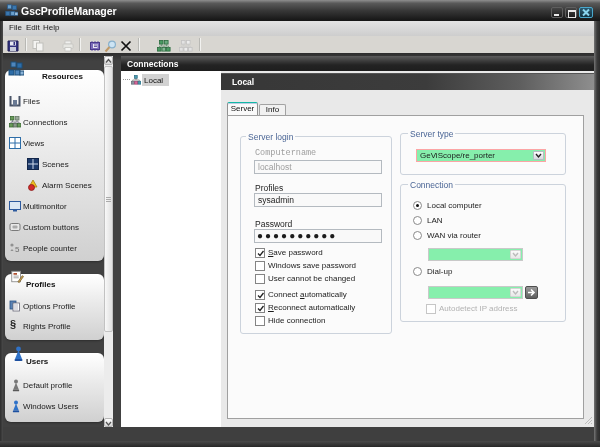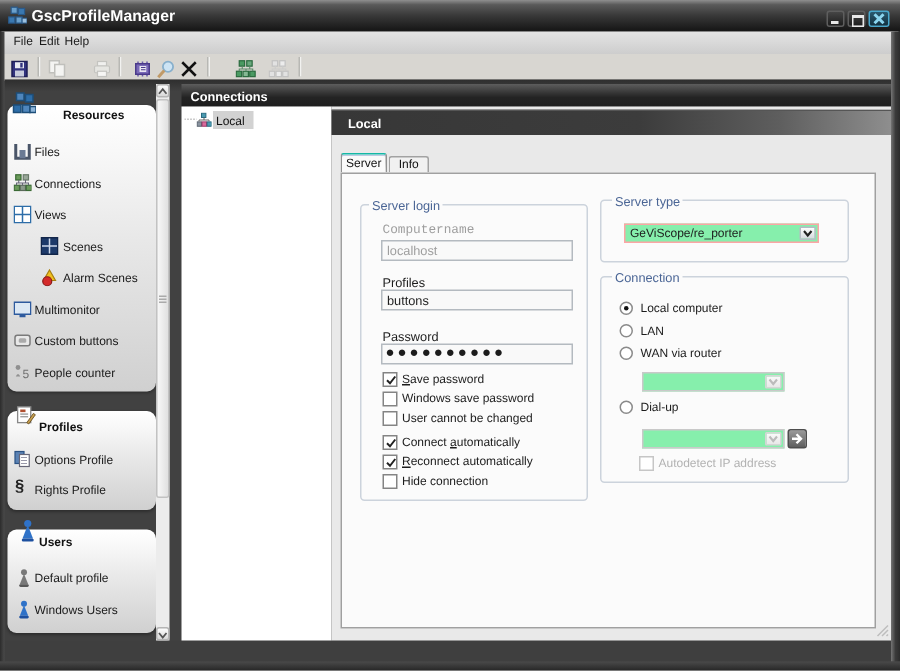--- a/index.html
+++ b/index.html
@@ -265,21 +265,21 @@
   <div class="abs tab" id="tab1">Server</div>
   <div class="abs tab" id="tab2">Info</div>
   <div class="abs" id="tabpage"></div>
 
   <div class="group" style="left:240px;top:136px;width:152px;height:198px;">
       <div class="gtitle">Server login</div>
     </div>
   <div class="lbl-dis" style="left:255px;top:148px;">Computername</div>
   <div class="input" style="left:254px;top:160px;width:128px;color:#9e9e9e;">localhost</div>
   <div class="lbl" style="left:255px;top:183px;">Profiles</div>
-  <div class="input" style="left:254px;top:193px;width:128px;">buttons</div>
+  <div class="input" style="left:254px;top:193px;width:128px;">sysadmin</div>
   <div class="lbl" style="left:255px;top:219px;">Password</div>
   <div class="input" style="left:254px;top:229px;width:128px;font-size:10px;letter-spacing:2px;line-height:12px;padding-left:2px;overflow:hidden;">●●●●●●●●●●</div>
 
   <div class="ckb" style="left:255px;top:248px;">
       <svg width="10" height="10" viewBox="0 0 10 10">
         <path d="M2 4.5 L4 6.5 L7.5 2" stroke="#222" stroke-width="1.3" fill="none"></path>
       </svg>
     </div>
   <div class="ckl" style="left:268px;top:248px;"><u>S</u>ave password</div>
   <div class="ckb" style="left:255px;top:261px;"></div>

